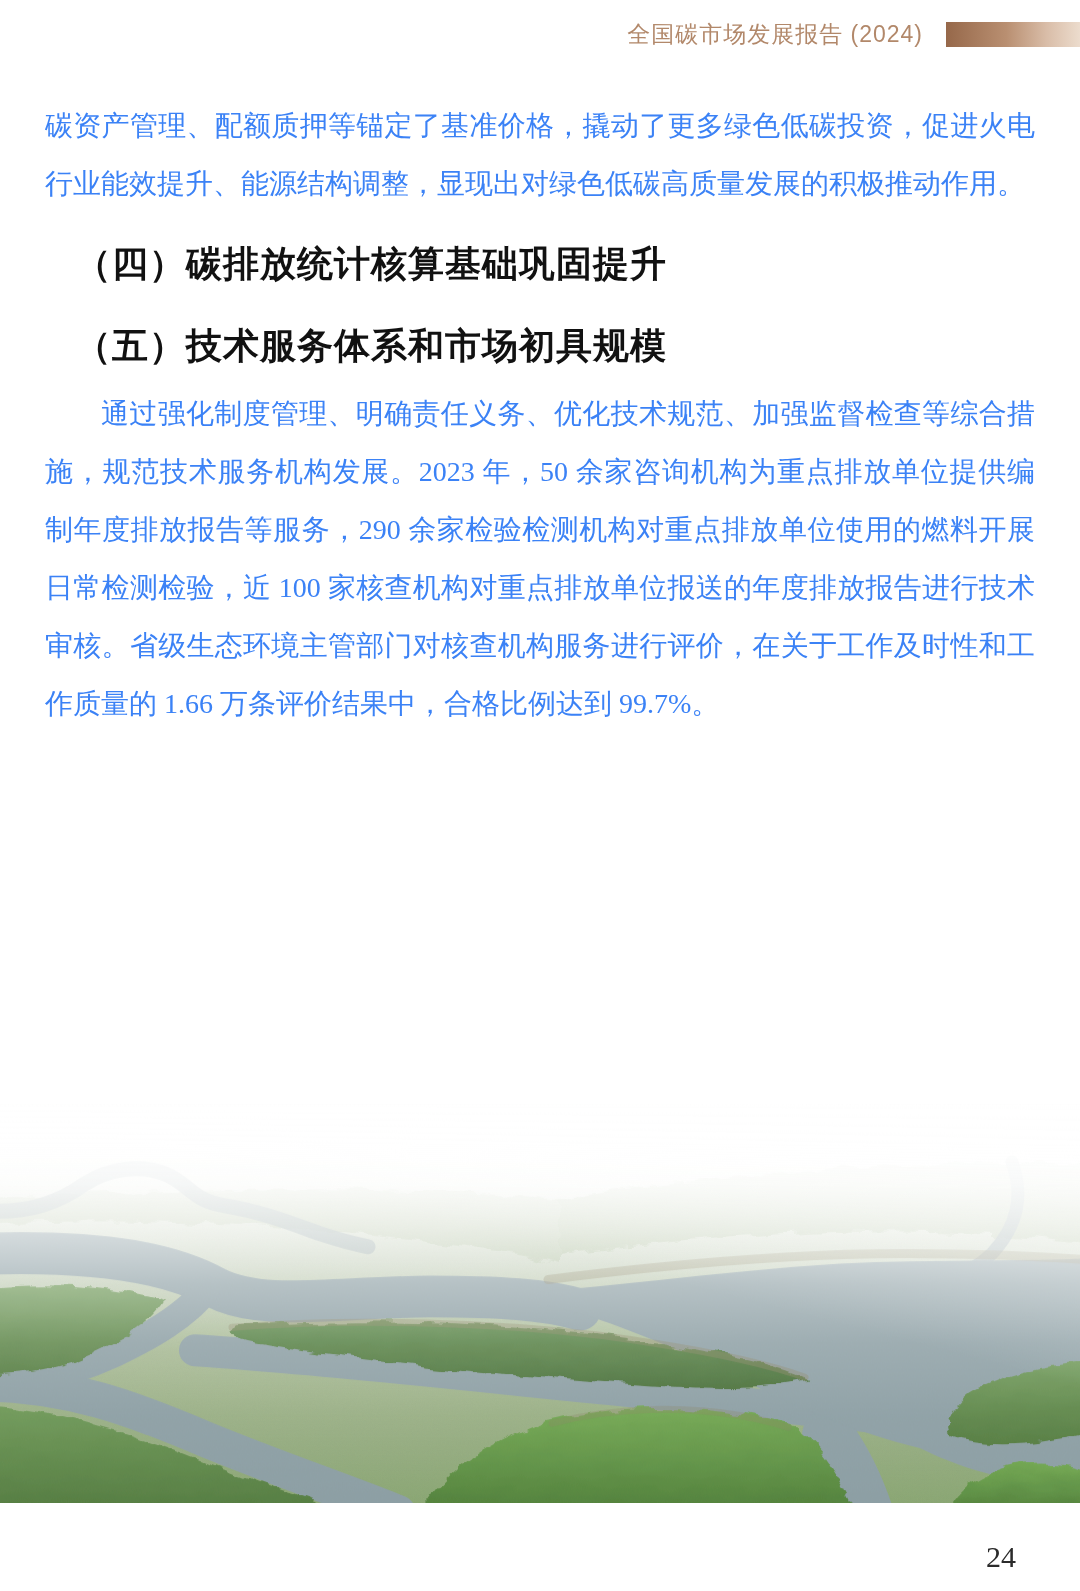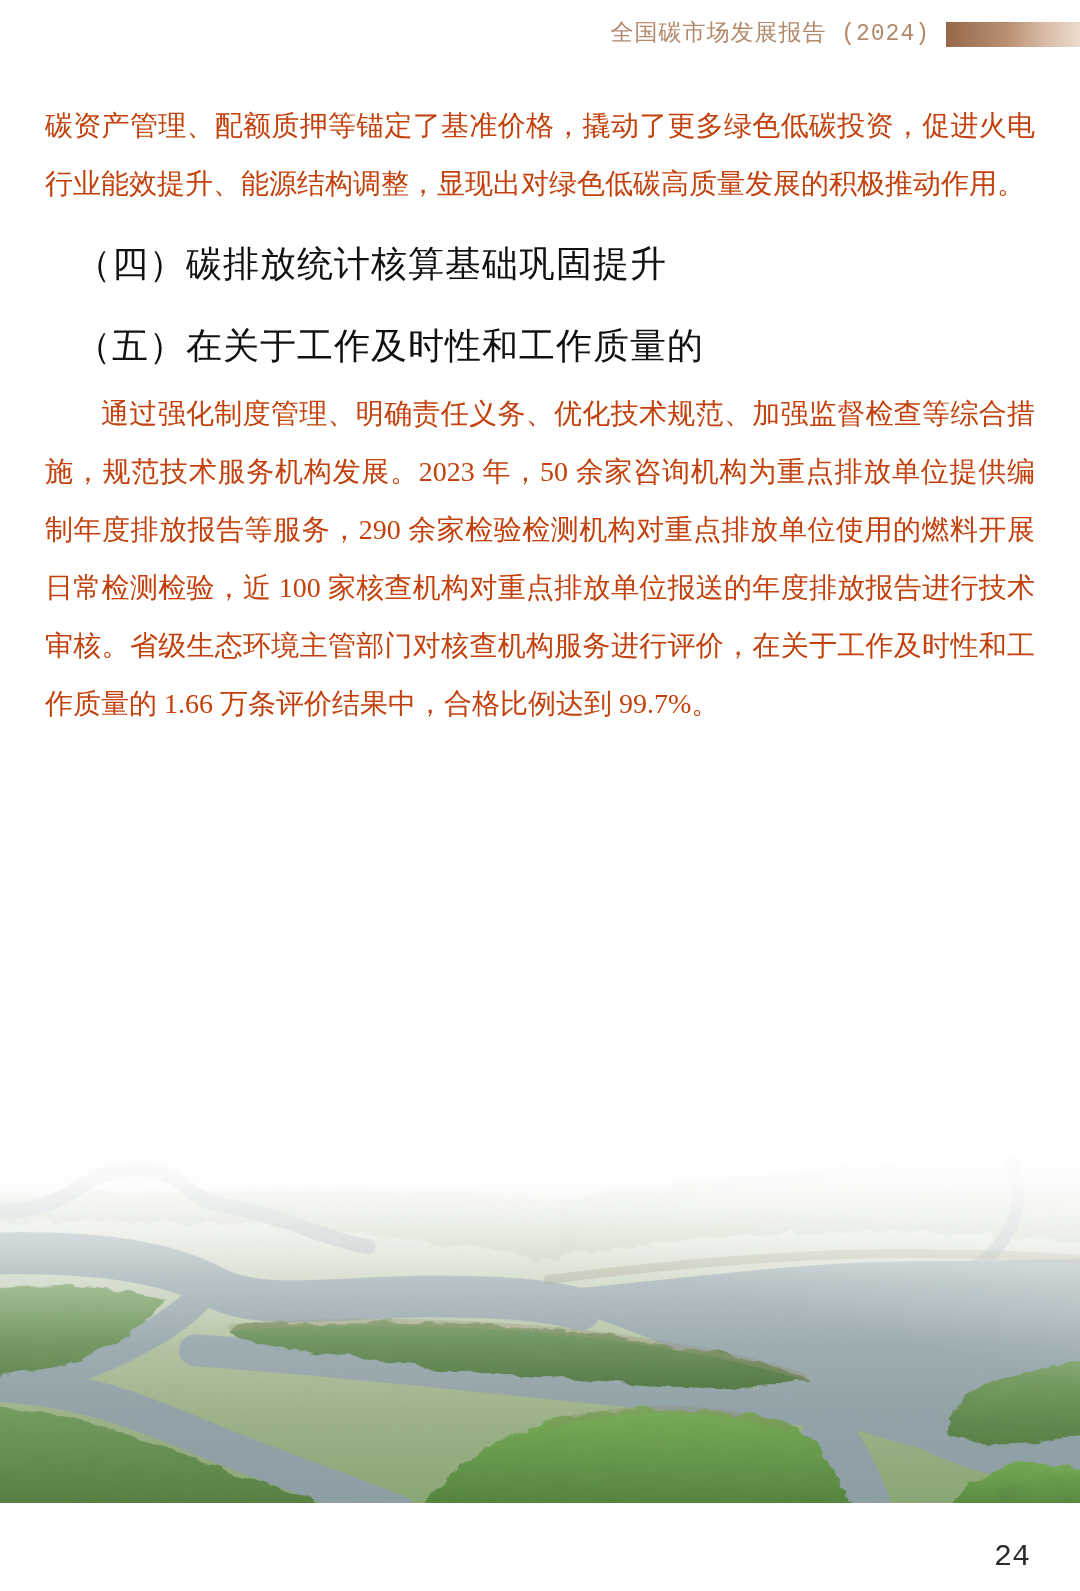--- a/index.html
+++ b/index.html
@@ -6,55 +6,55 @@
   #page{
     position:relative;
     width:1080px;height:1591px;
     background:#ffffff;
     overflow:hidden;
     font-family:"Liberation Serif","DejaVu Serif",serif;
     color:#1c1c1c;
   }
   
   #hdr-title{
-    position:absolute;top:21px;right:150px;
-    font-family:Liberation Mono, monospace;
+    position:absolute;top:21px;right:157px;
+    font-family:Liberation Sans, sans-serif;
     font-size:23px;line-height:26px;color:#b2886a;letter-spacing:1px;
     white-space:nowrap;
   }
   #hdr-bar{
     position:absolute;top:22px;right:0;
     width:134px;height:25px;
     background:linear-gradient(to right,#96684a 0%,#b98f71 45%,#d9bda8 75%,#ecdccd 100%);
   }
   
   #content{
     position:absolute;left:45px;top:97px;width:990px;z-index:2;
   }
   .body-text{
     margin:0;
     font-size:28px;line-height:58px;
     text-align:justify;
-    color:#c2410c;
+    color:#3b82f6;
   }
   .indent{text-indent:2em;}
   .section-heading{
     margin:20px 0 8px 30px;
-    font-size:36px;line-height:62px;font-weight:normal;color:#111111;
+    font-size:36px;line-height:62px;font-weight:bold;color:#111111;
     letter-spacing:1px;
   }
   
   #photo{
     position:absolute;left:0;top:1104px;width:1080px;height:399px;z-index:0;
   }
   #photo svg{display:block;width:100%;height:100%;}
   
   #page-num{
-    position:absolute;top:1540px;right:50px;
-    font-size:30px;color:#2b2b2b;z-index:2;font-family:Liberation Mono, monospace;
+    position:absolute;top:1540px;right:64px;
+    font-size:30px;color:#2b2b2b;z-index:2;
   }
 </style>
 </head>
 <body>
 
 <div id="page">
 
   <div id="hdr-title">全国碳市场发展报告 (2024)</div>
   <div id="hdr-bar"></div>
 
@@ -147,19 +147,19 @@
       <rect x="0" y="0" width="1080" height="400" fill="url(#mistTR)"></rect>
       <rect x="0" y="0" width="1080" height="400" fill="url(#mistV)"></rect>
     </svg>
   </div>
 
   <div id="content">
     <p class="body-text">碳资产管理、配额质押等锚定了基准价格，撬动了更多绿色低碳投资，促进火电行业能效提升、能源结构调整，显现出对绿色低碳高质量发展的积极推动作用。</p>
 
     <h2 class="section-heading">（四）碳排放统计核算基础巩固提升</h2>
 
-    <h2 class="section-heading">（五）在关于工作及时性和工作质量的</h2>
+    <h2 class="section-heading">（五）技术服务体系和市场初具规模</h2>
     <p class="body-text indent">通过强化制度管理、明确责任义务、优化技术规范、加强监督检查等综合措施，规范技术服务机构发展。2023 年，50 余家咨询机构为重点排放单位提供编制年度排放报告等服务，290 余家检验检测机构对重点排放单位使用的燃料开展日常检测检验，近 100 家核查机构对重点排放单位报送的年度排放报告进行技术审核。省级生态环境主管部门对核查机构服务进行评价，在关于工作及时性和工作质量的 1.66 万条评价结果中，合格比例达到 99.7%。</p>
   </div>
 
   <div id="page-num">24</div>
 
 </div>
 
 </body></html>

